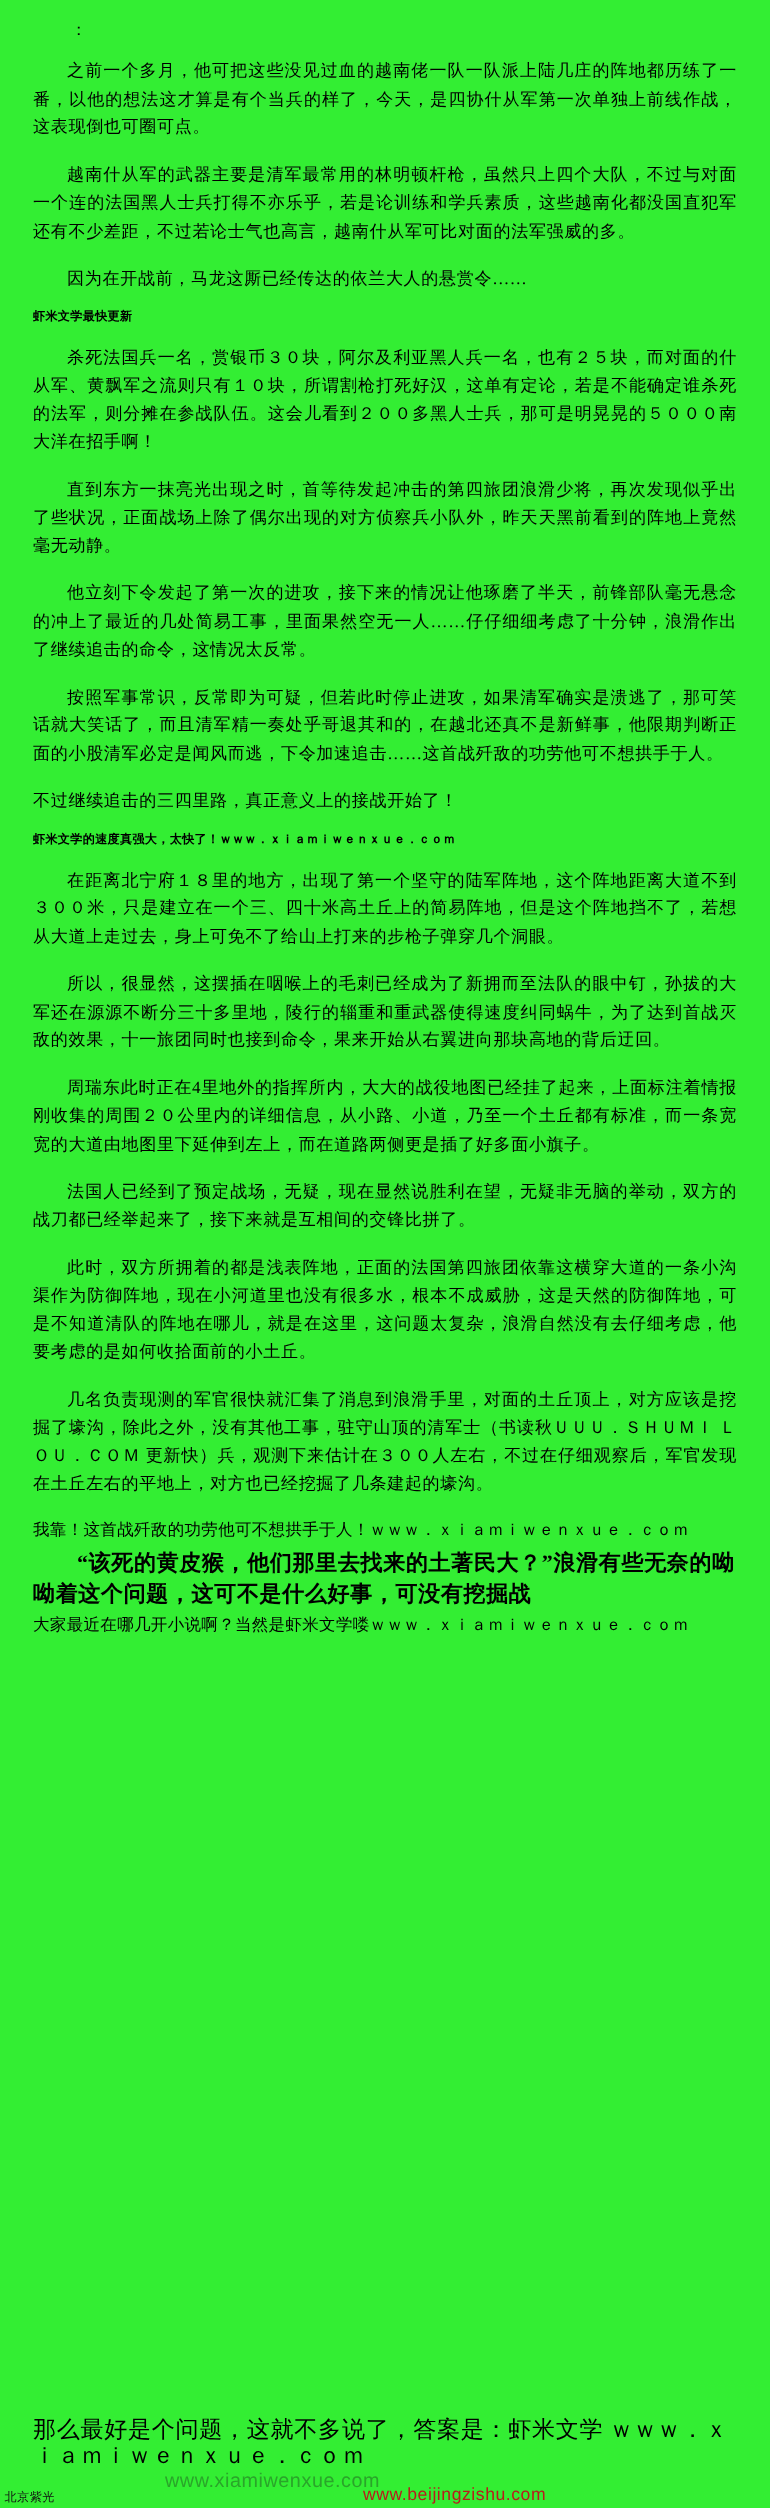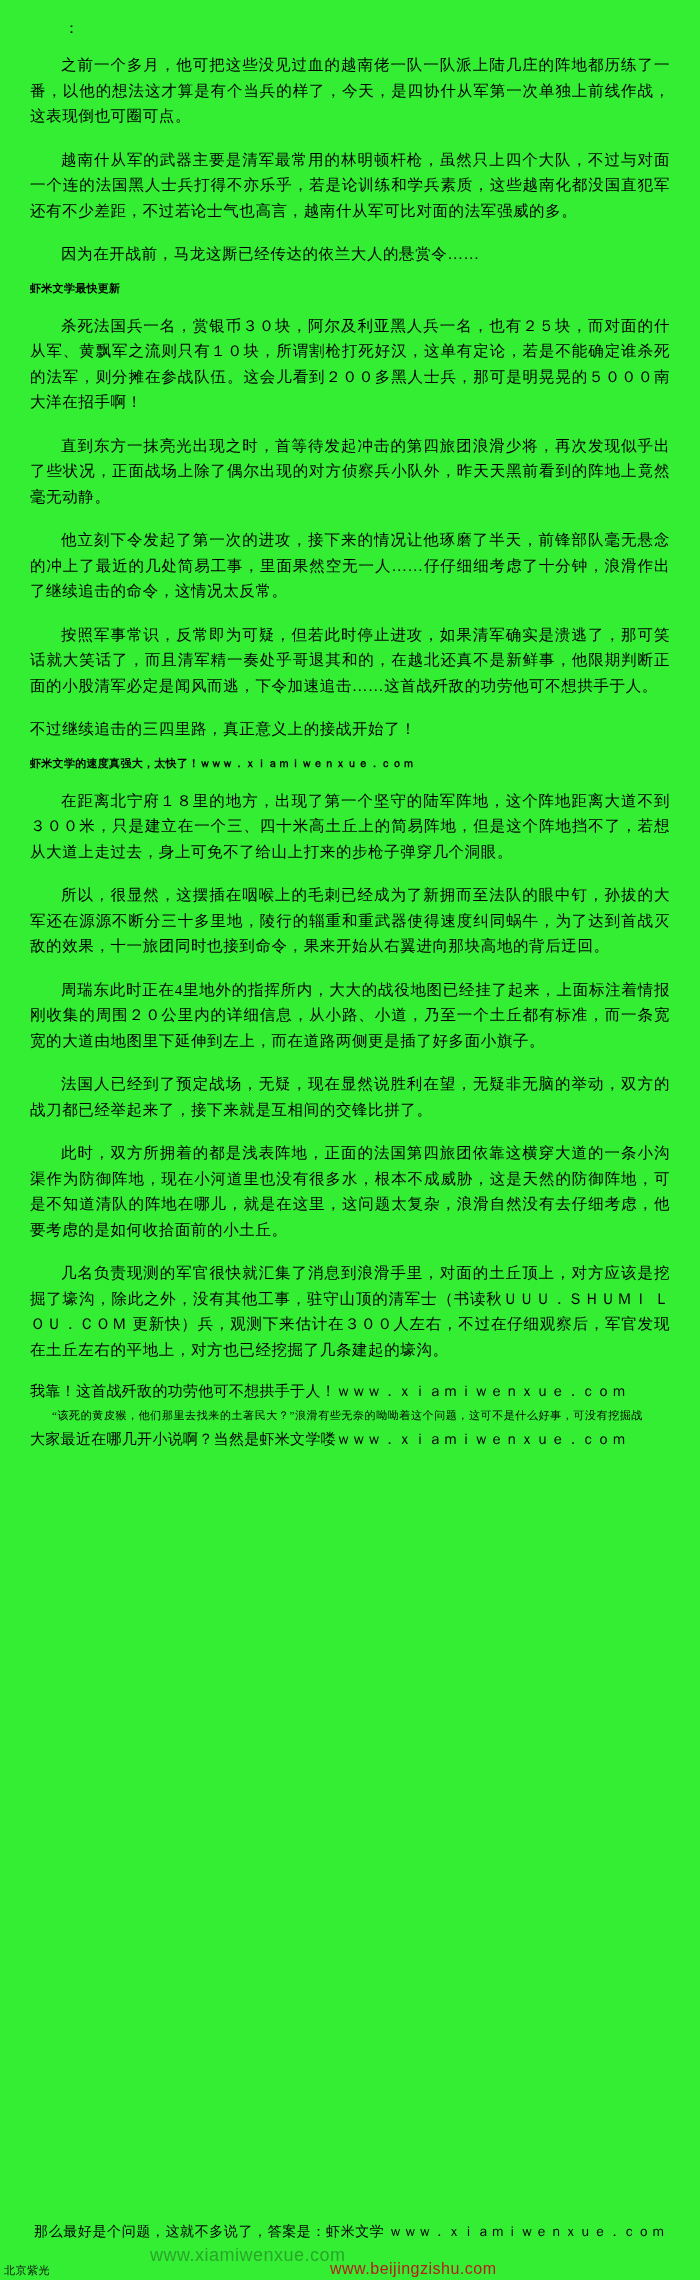--- a/index.html
+++ b/index.html
@@ -56,25 +56,26 @@
   .footer-zone {
     margin-top: 6px;
   }
   .footer-ad {
     font-size: 15px;
     line-height: 23px;
     margin: 0 0 4px 0;
     letter-spacing: 0.3px;
   }
   .footer-para {
-    font-size: 11px;
-    line-height: 17px;
+    font-size: 20px;
+    line-height: 28px;
     margin: 0 0 4px 0;
     text-indent: 2em;
     letter-spacing: 0.6px;
+    font-weight: bold;
   }
   .footer-strip {
     position: absolute;
     left: 0;
     bottom: 0;
     width: 700px;
     height: 34px;
   }
   .footer-strip .label {
     position: absolute;
@@ -101,24 +102,23 @@
     font-size: 16px;
     color: #b91c1c;
     letter-spacing: 0.5px;
     font-family: "Liberation Sans", sans-serif;
   }
   .bottom-line-wrap {
     position: absolute;
     left: 30px;
     right: 30px;
     bottom: 36px;
-    font-size: 14px;
+    font-size: 21px;
     line-height: 24px;
     letter-spacing: 0.6px;
-    text-align: center;
   }
 </style>
 </head>
 <body>
 
 <div class="page">
 
   <div class="colon-line">：</div>
 
   <p class="para">之前一个多月，他可把这些没见过血的越南佬一队一队派上陆几庄的阵地都历练了一番，以他的想法这才算是有个当兵的样了，今天，是四协什从军第一次单独上前线作战，这表现倒也可圈可点。</p>

